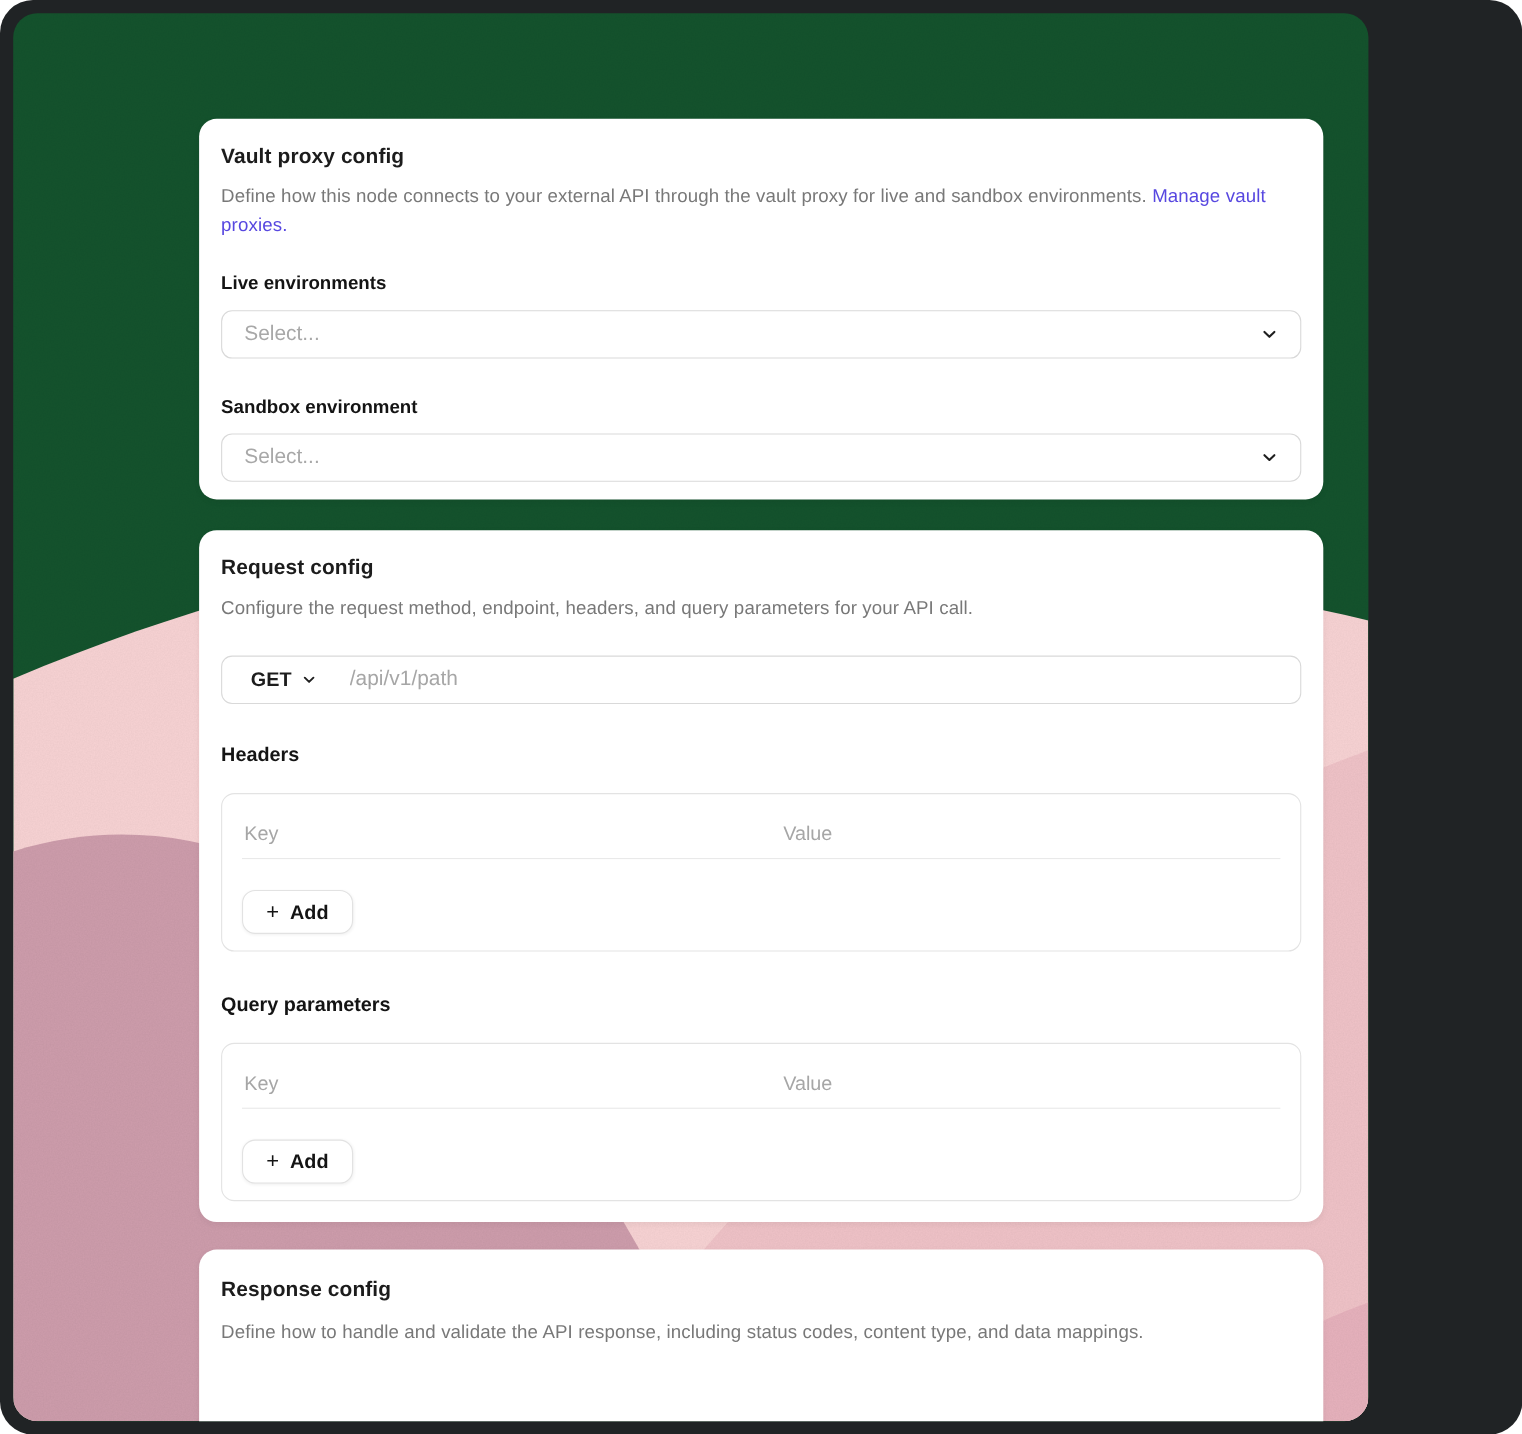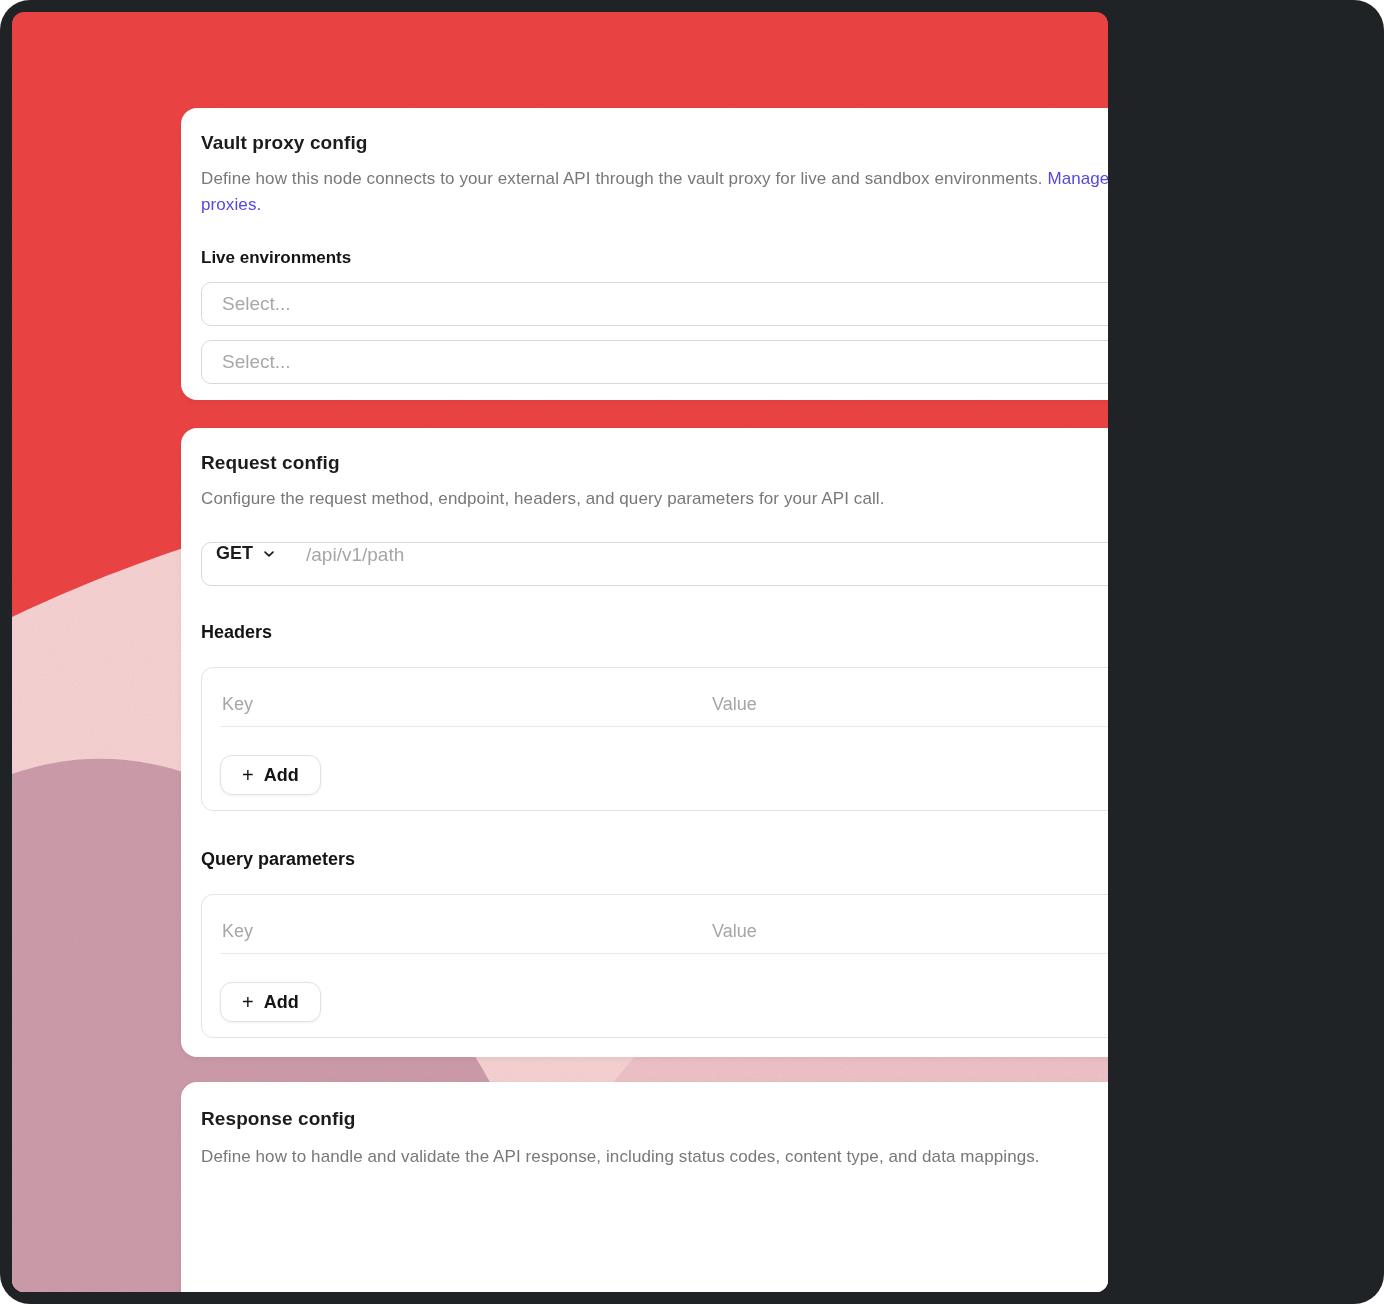--- a/index.html
+++ b/index.html
@@ -17,25 +17,25 @@
     width: 1384px;
     height: 1304px;
     background: #202325;
     border-radius: 30px;
     overflow: hidden;
   }
   .screen {
     position: absolute;
     left: 12px;
     top: 12px;
-    width: 1096px;
+    width: 1232px;
     height: 1280px;
-    border-radius: 12px;
+    border-radius: 22px;
     overflow: hidden;
-    background: #ef4444;
+    background: #14532d;
   }
   .waves, .grain {
     position: absolute;
     inset: 0;
     width: 100%;
     height: 100%;
     display: block;
     pointer-events: none;
   }
   .content {
@@ -95,22 +95,22 @@
     color: #a8a8a8;
   }
   .chevron { display: block; }
   .method-row {
     margin-top: 30px;
     height: 44px;
     border: 1px solid #d9d9d9;
     border-radius: 10px;
     background: #ffffff;
     display: flex;
-    align-items: flex-start;
-    padding: 0 12px;
+    align-items: center;
+    padding: 0 24px;
     box-sizing: border-box;
   }
   .method-trigger {
     display: flex;
     align-items: center;
     gap: 9px;
     font-size: 18px;
     font-weight: 600;
     color: #1d1d1d;
     cursor: pointer;
@@ -207,20 +207,21 @@
           <a class="link">Manage vault proxies.</a></p>
 
         <div class="field-label">Live environments</div>
         <div class="select">
           <span class="select-placeholder">Select...</span>
           <svg class="chevron" width="16" height="16" viewBox="0 0 16 16">
             <path d="M3.5 5.8 L8 10.2 L12.5 5.8" fill="none" stroke="#1f1f1f" stroke-width="1.9" stroke-linecap="round" stroke-linejoin="round"></path>
           </svg>
         </div>
 
+        <div class="field-label second">Sandbox environment</div>
         <div class="select">
           <span class="select-placeholder">Select...</span>
           <svg class="chevron" width="16" height="16" viewBox="0 0 16 16">
             <path d="M3.5 5.8 L8 10.2 L12.5 5.8" fill="none" stroke="#1f1f1f" stroke-width="1.9" stroke-linecap="round" stroke-linejoin="round"></path>
           </svg>
         </div>
       </div>
 
       <div class="card" style="padding-bottom:19px;">
         <div class="card-title">Request config</div>

